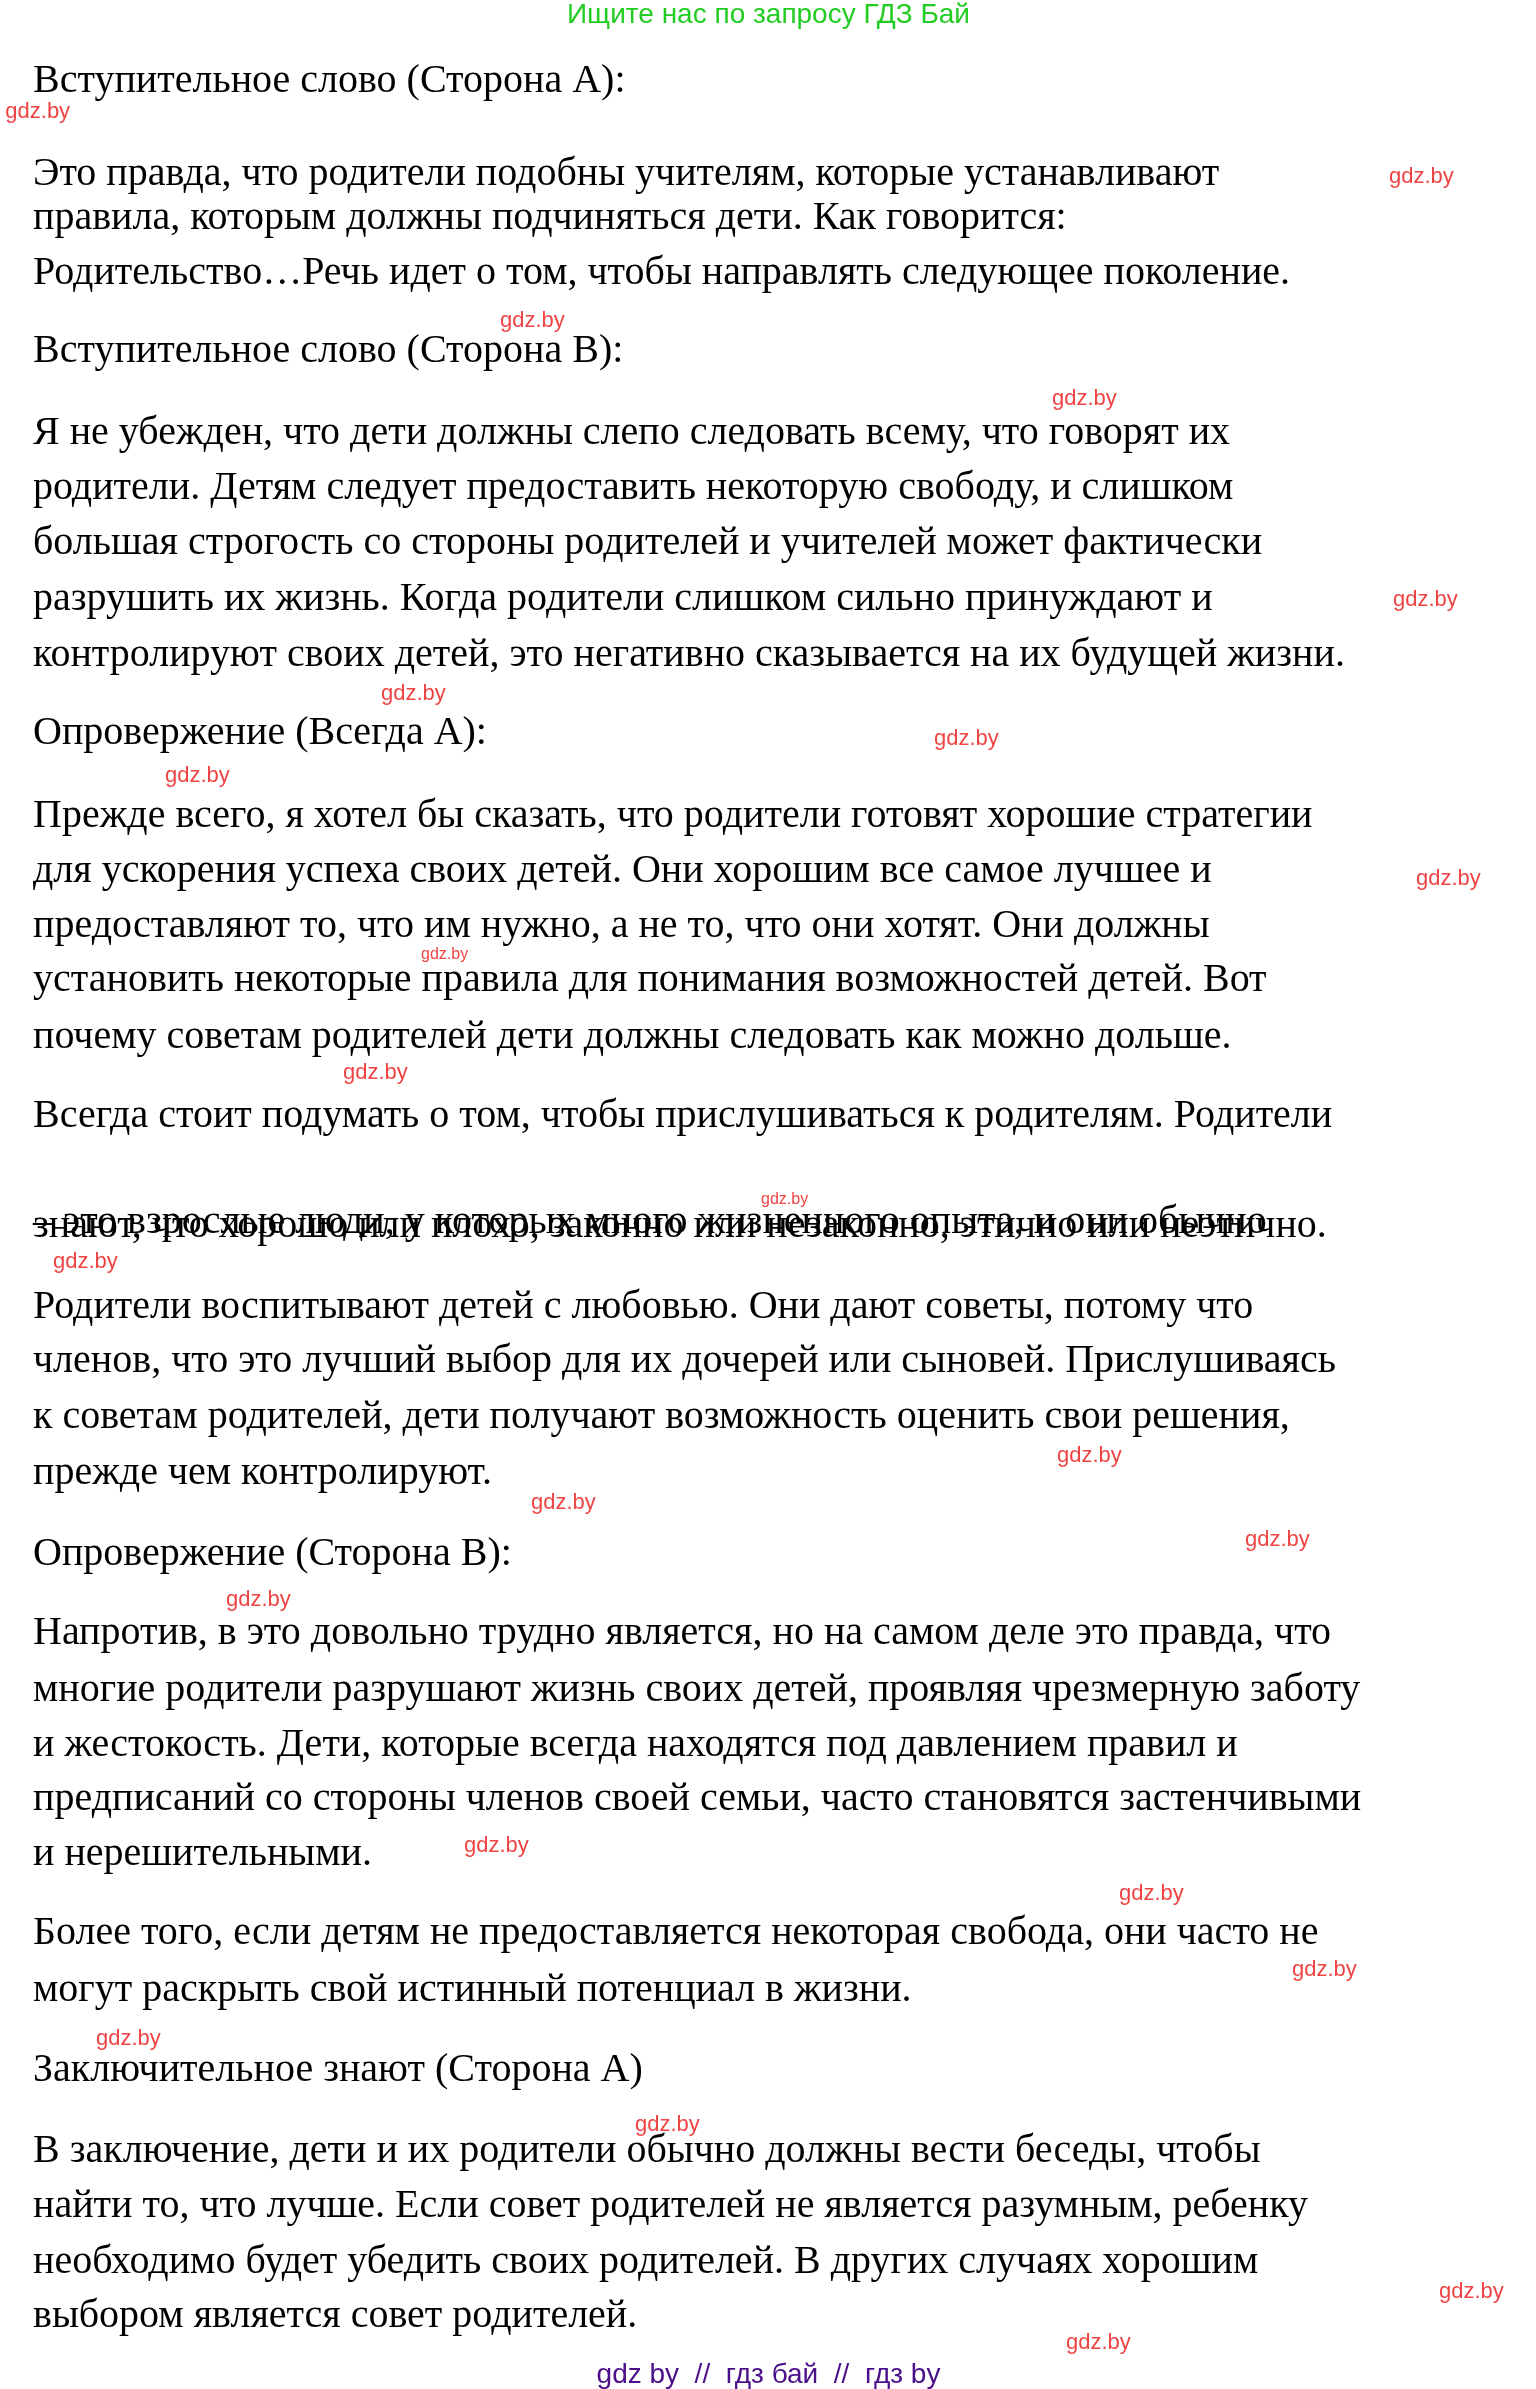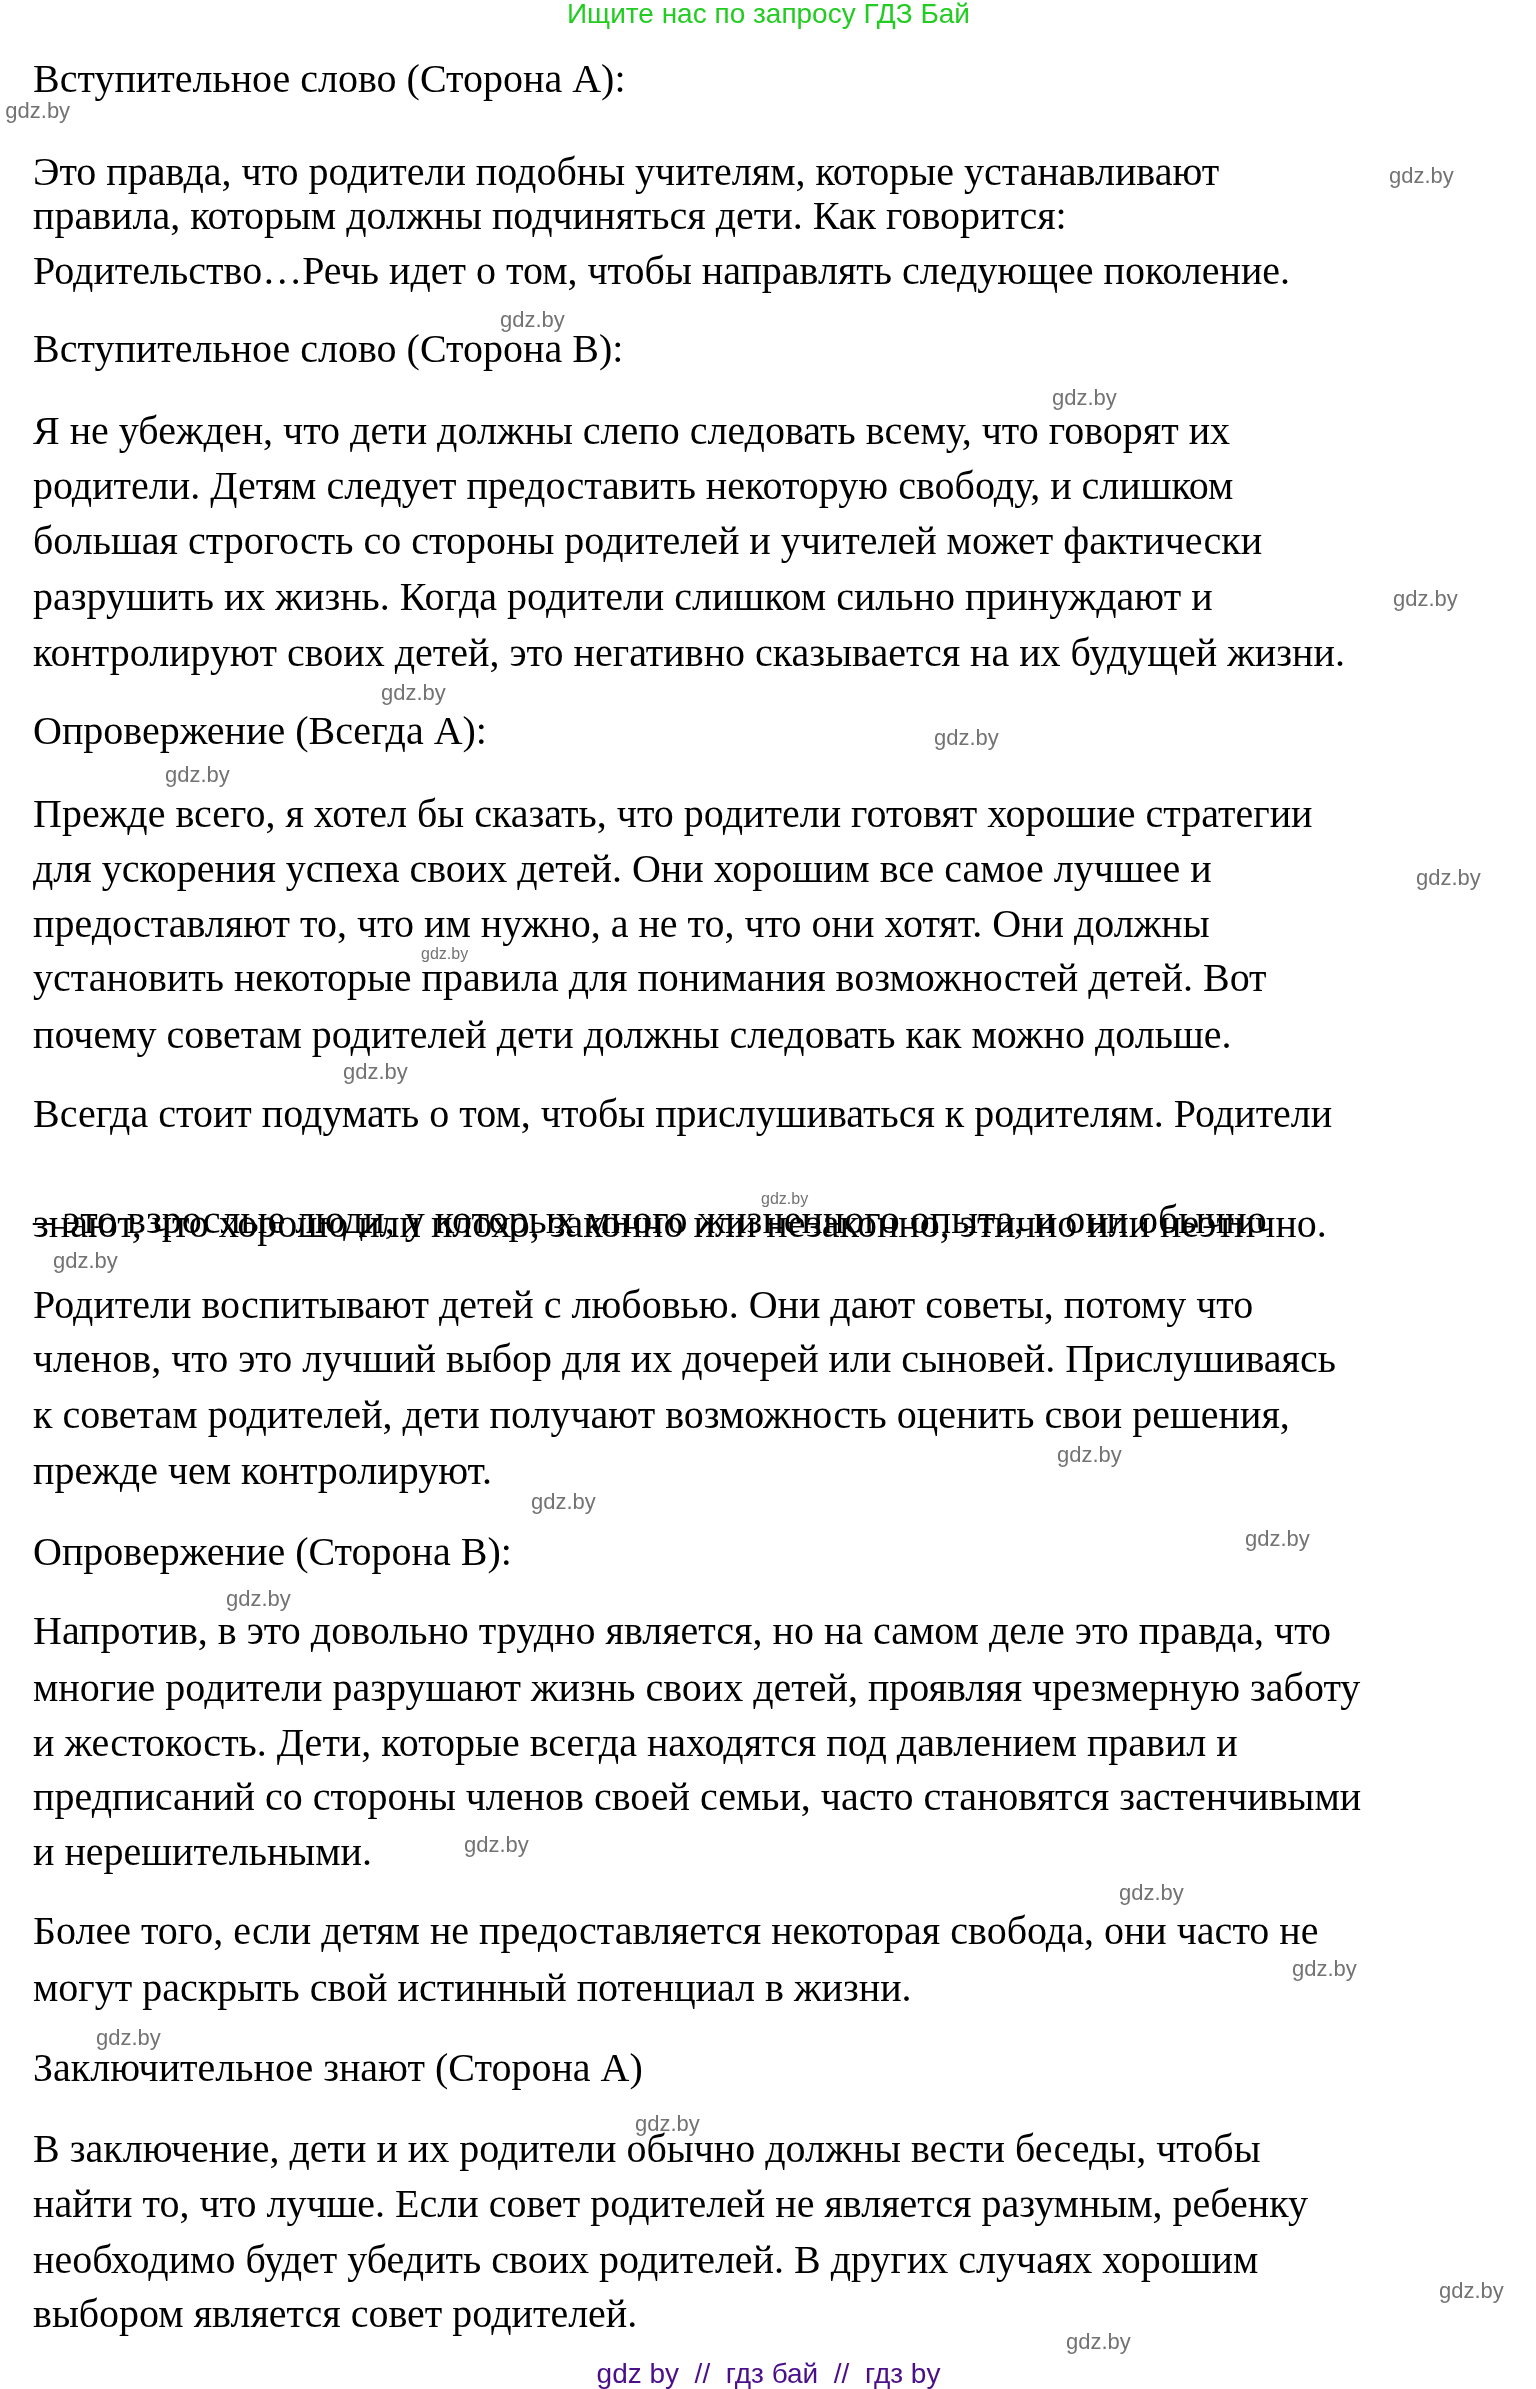--- a/index.html
+++ b/index.html
@@ -3,21 +3,21 @@
 <meta charset="utf-8">
 <style>
   html, body { margin:0; padding:0; background:#ffffff; }
   body { width:1537px; height:2389px; position:relative; overflow:hidden; }
   .hdr { position:absolute; left:0; width:1537px; top:-3px; text-align:center;
          font-family:"Liberation Sans", sans-serif; font-size:28px; color:#22cc22; line-height:33px; }
   .ftr { position:absolute; left:0; width:1537px; top:2356px; text-align:center;
          font-family:"Liberation Sans", sans-serif; font-size:28px; color:#4b0f8a; line-height:35px; white-space:pre; }
   .ln { position:absolute; left:33px; font-family:"Liberation Serif", serif; font-size:40px;
         line-height:55px; color:#000; white-space:nowrap; }
-  .wm { position:absolute; font-family:"Liberation Sans", sans-serif; font-size:22px; color:#737373;
+  .wm { position:absolute; font-family:"Liberation Sans", sans-serif; font-size:22px; color:#ef4444;
         line-height:24px; white-space:nowrap; }
   .wm.sm { font-size:16px; line-height:18px; }
 </style>
 </head>
 <body>
 
 <div class="hdr">Ищите нас по запросу ГДЗ Бай</div>
 
 <div class="ln" style="top:51px">Вступительное слово (Сторона А):</div>
 <div class="ln" style="top:144px">Это правда, что родители подобны учителям, которые устанавливают</div>

